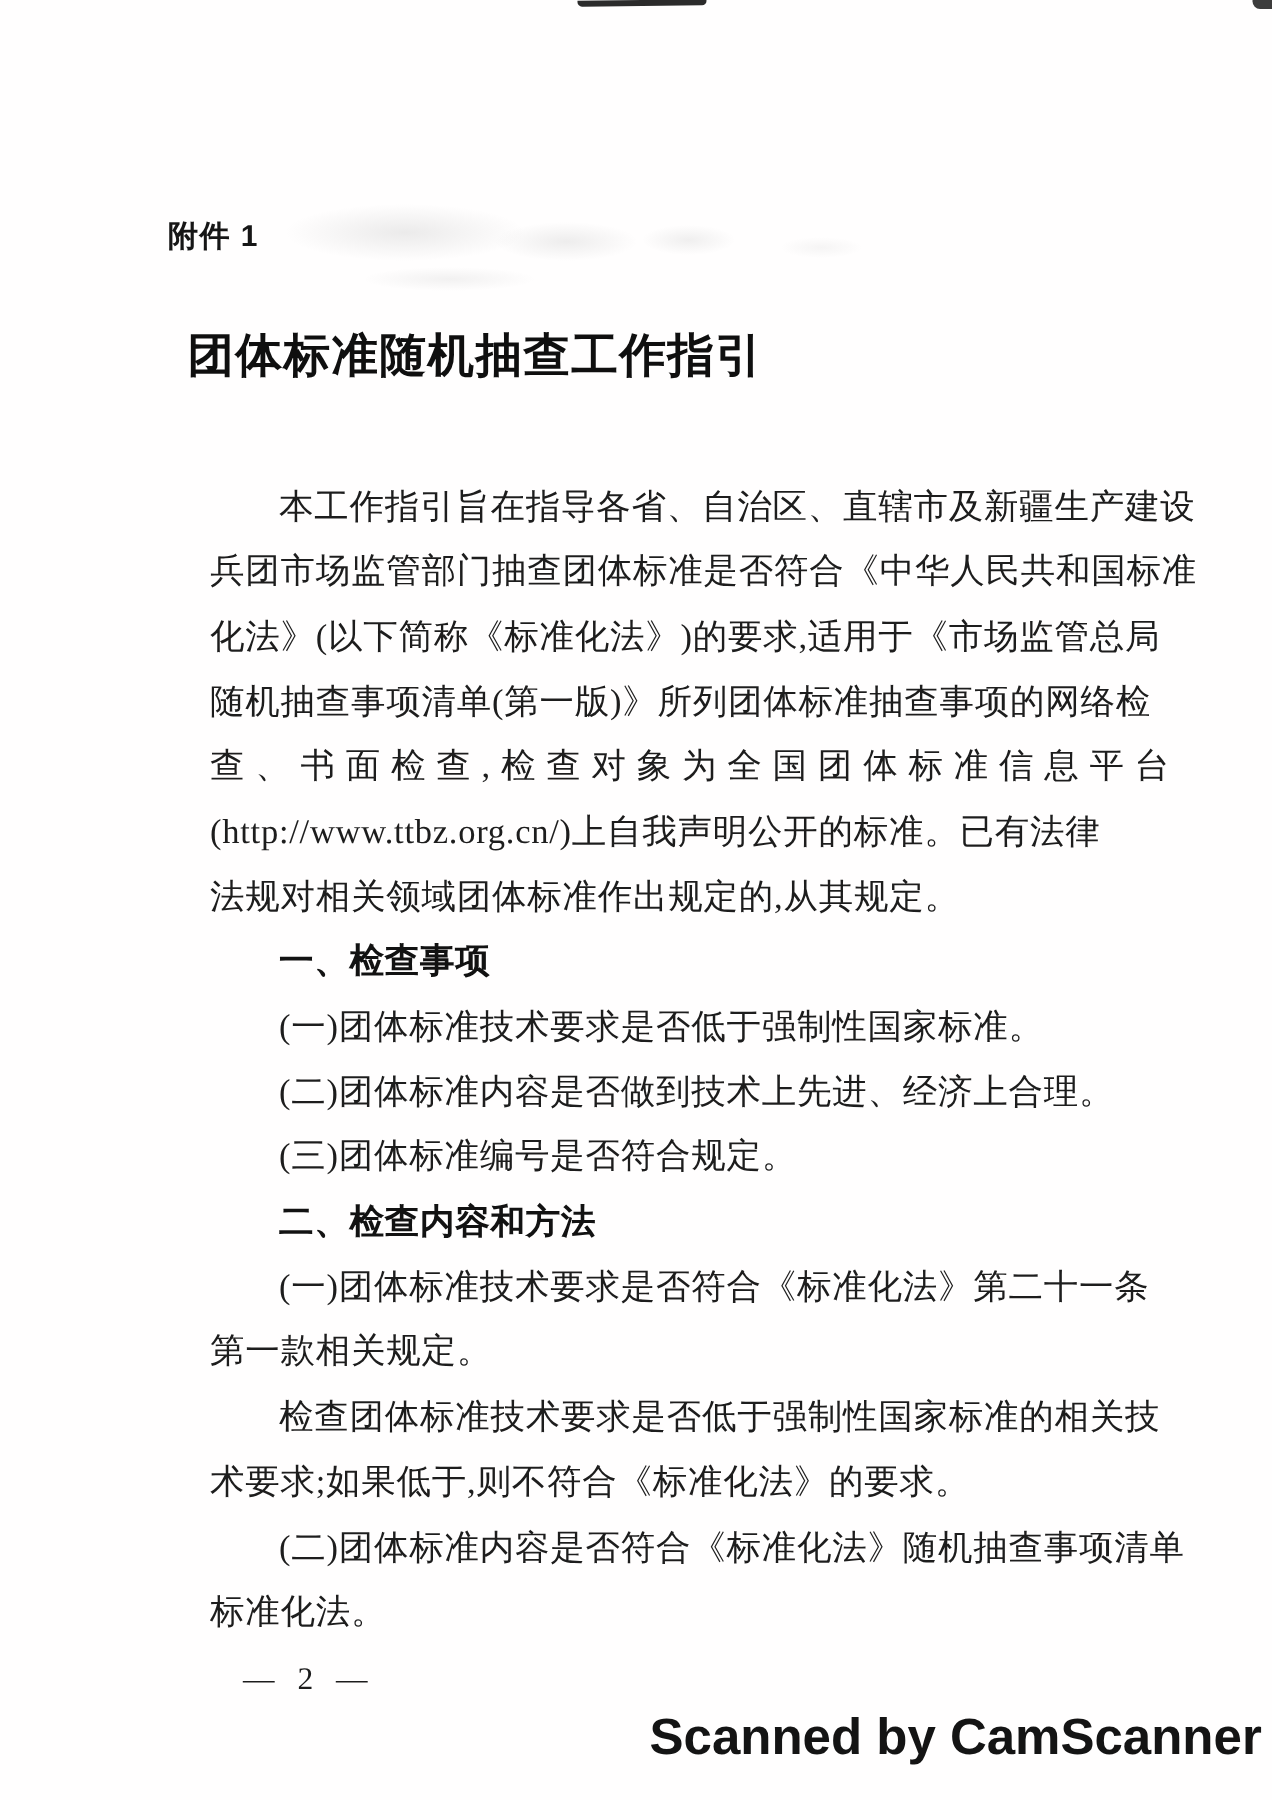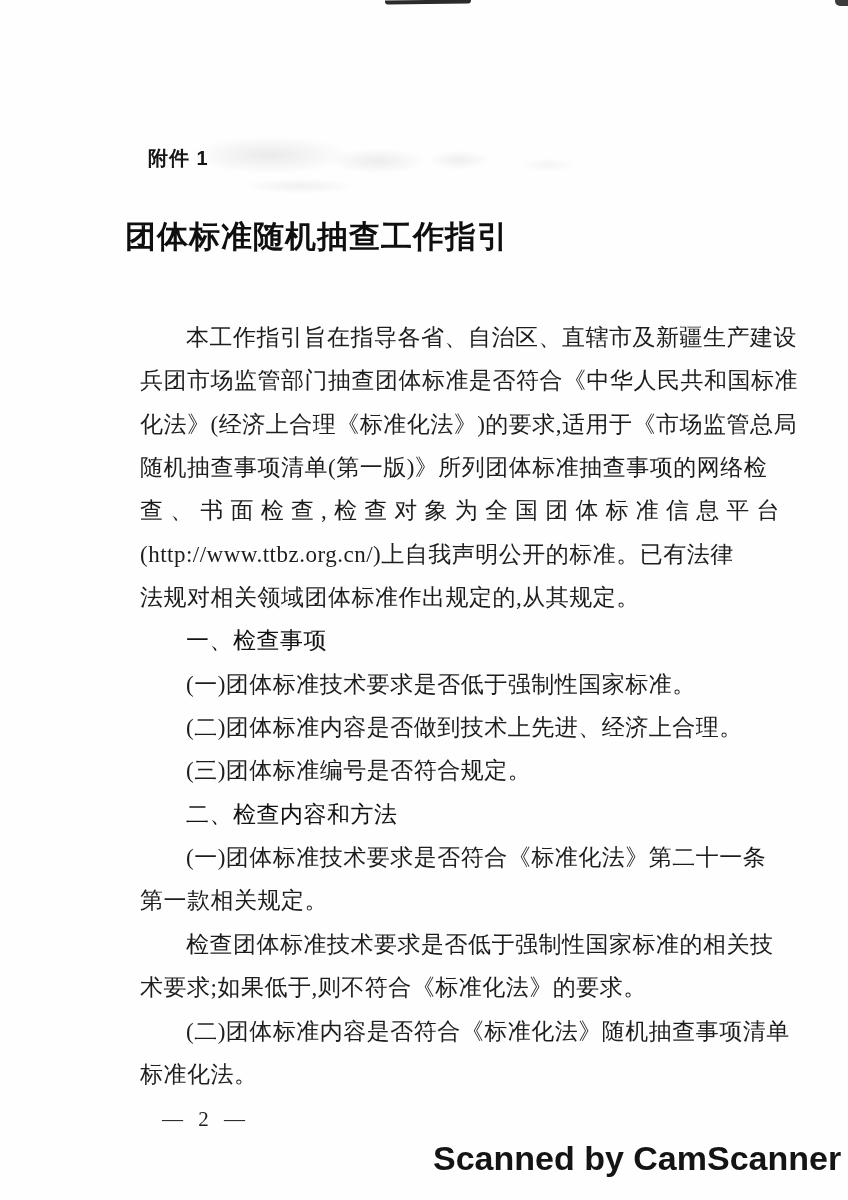--- a/index.html
+++ b/index.html
@@ -30,42 +30,42 @@
   .smudge.s2 { left: 330px; top: 148px; width: 95px;  height: 26px; opacity: .40; }
   .smudge.s3 { left: 428px; top: 150px; width: 62px;  height: 20px; opacity: .35; }
   .smudge.s4 { left: 242px; top: 178px; width: 115px; height: 16px; opacity: .30; }
   .smudge.s5 { left: 520px; top: 158px; width: 55px;  height: 14px; opacity: .22; }
 
   
   .attachment {
     position: absolute; left: 112px; top: 146px;
     font-family: "Liberation Sans", sans-serif;
     font-weight: 600; font-size: 20px; line-height: 24px;
-    letter-spacing: 1px; color: #161616; margin-left: 36px;
+    letter-spacing: 1px; color: #161616;
   }
   .title {
     position: absolute; left: 125px; top: 218px; width: 640px;
     text-align: left;
     font-family: "Liberation Sans", sans-serif;
     font-weight: 700; font-size: 31px; line-height: 38px;
     letter-spacing: 1px; color: #0f0f0f;
   }
   .doc-body {
     position: absolute; left: 140px; top: 316px; width: 640px;
     font-family: "Liberation Serif", serif;
     font-size: 23px; line-height: 43.35px;
     letter-spacing: 0.5px; color: #1d1d1d;
     text-align: left;
   }
   .doc-body .line { white-space: nowrap; }
   .doc-body .line.indent  { text-indent: 2em; }
   .doc-body .line.heading {
     text-indent: 2em;
     font-family: "Liberation Sans", sans-serif;
-    font-weight: 400; color: #121212;
+    font-weight: 700; color: #121212;
   }
   .doc-body .line.justify {
     white-space: normal;
     text-align: justify; text-align-last: justify;
   }
   .page-number {
     position: absolute; left: 162px; top: 1106px;
     font-family: "Liberation Serif", serif;
     font-size: 21px; line-height: 26px; letter-spacing: 5px;
     color: #1c1c1c;
@@ -90,21 +90,21 @@
   <div class="smudge s4"></div>
   <div class="smudge s5"></div>
 
   <div class="attachment">附件 1</div>
 
   <div class="title">团体标准随机抽查工作指引</div>
 
   <div class="doc-body">
       <div class="line indent">本工作指引旨在指导各省、自治区、直辖市及新疆生产建设</div>
       <div class="line flush">兵团市场监管部门抽查团体标准是否符合《中华人民共和国标准</div>
-      <div class="line flush">化法》(经济上合理《标准化法》)的要求,适用于《市场监管总局</div>
+      <div class="line flush">化法》(以下简称《标准化法》)的要求,适用于《市场监管总局</div>
       <div class="line flush">随机抽查事项清单(第一版)》所列团体标准抽查事项的网络检</div>
       <div class="line justify">查、书面检查,检查对象为全国团体标准信息平台</div>
       <div class="line flush">(http://www.ttbz.org.cn/)上自我声明公开的标准。已有法律</div>
       <div class="line flush">法规对相关领域团体标准作出规定的,从其规定。</div>
       <div class="line heading">一、检查事项</div>
       <div class="line indent">(一)团体标准技术要求是否低于强制性国家标准。</div>
       <div class="line indent">(二)团体标准内容是否做到技术上先进、经济上合理。</div>
       <div class="line indent">(三)团体标准编号是否符合规定。</div>
       <div class="line heading">二、检查内容和方法</div>
       <div class="line indent">(一)团体标准技术要求是否符合《标准化法》第二十一条</div>

